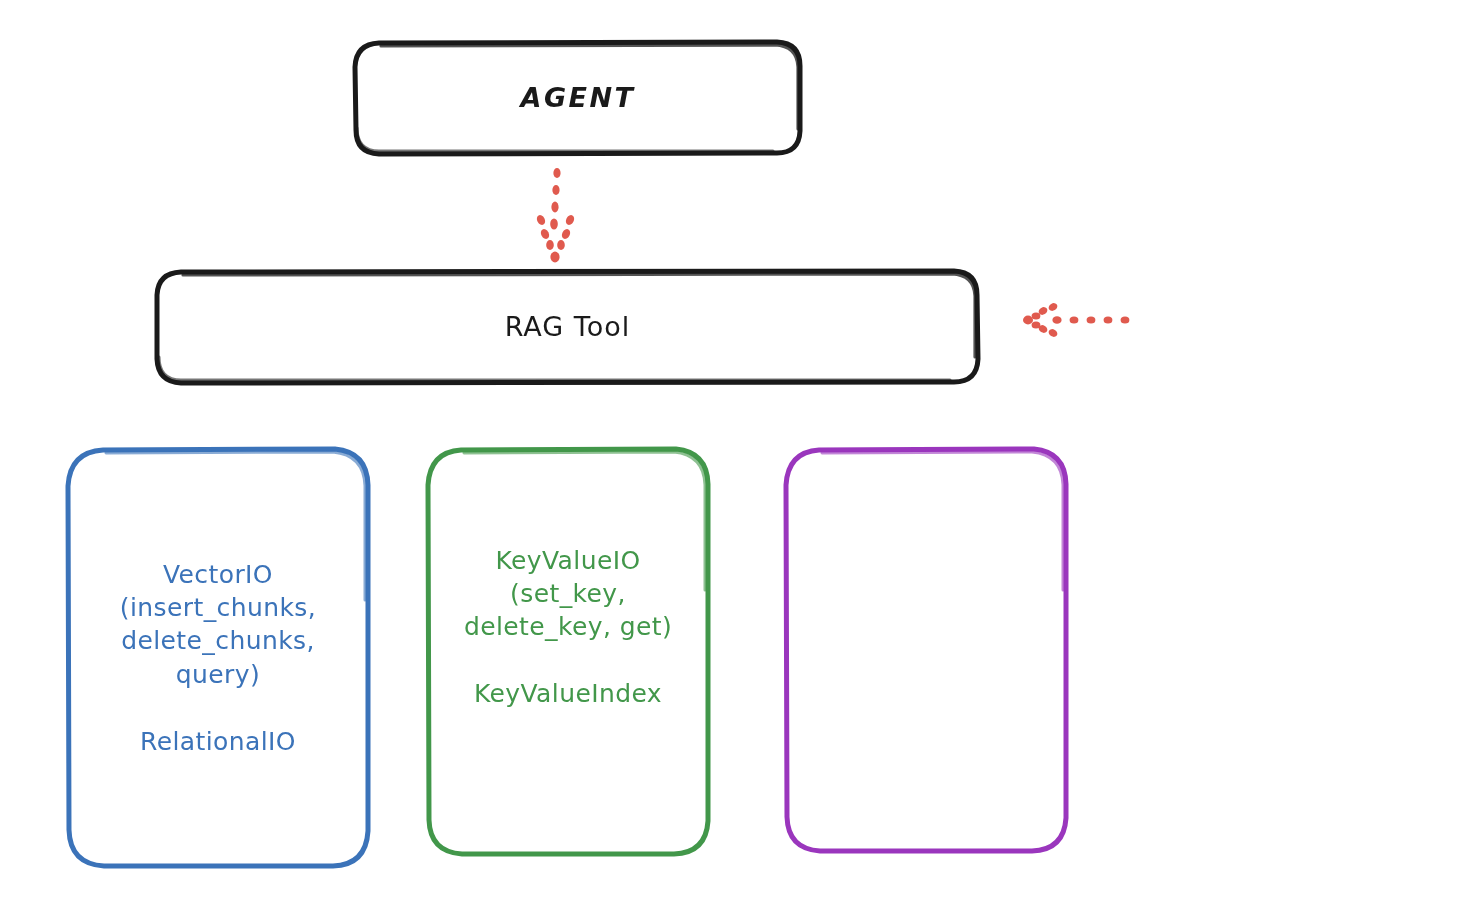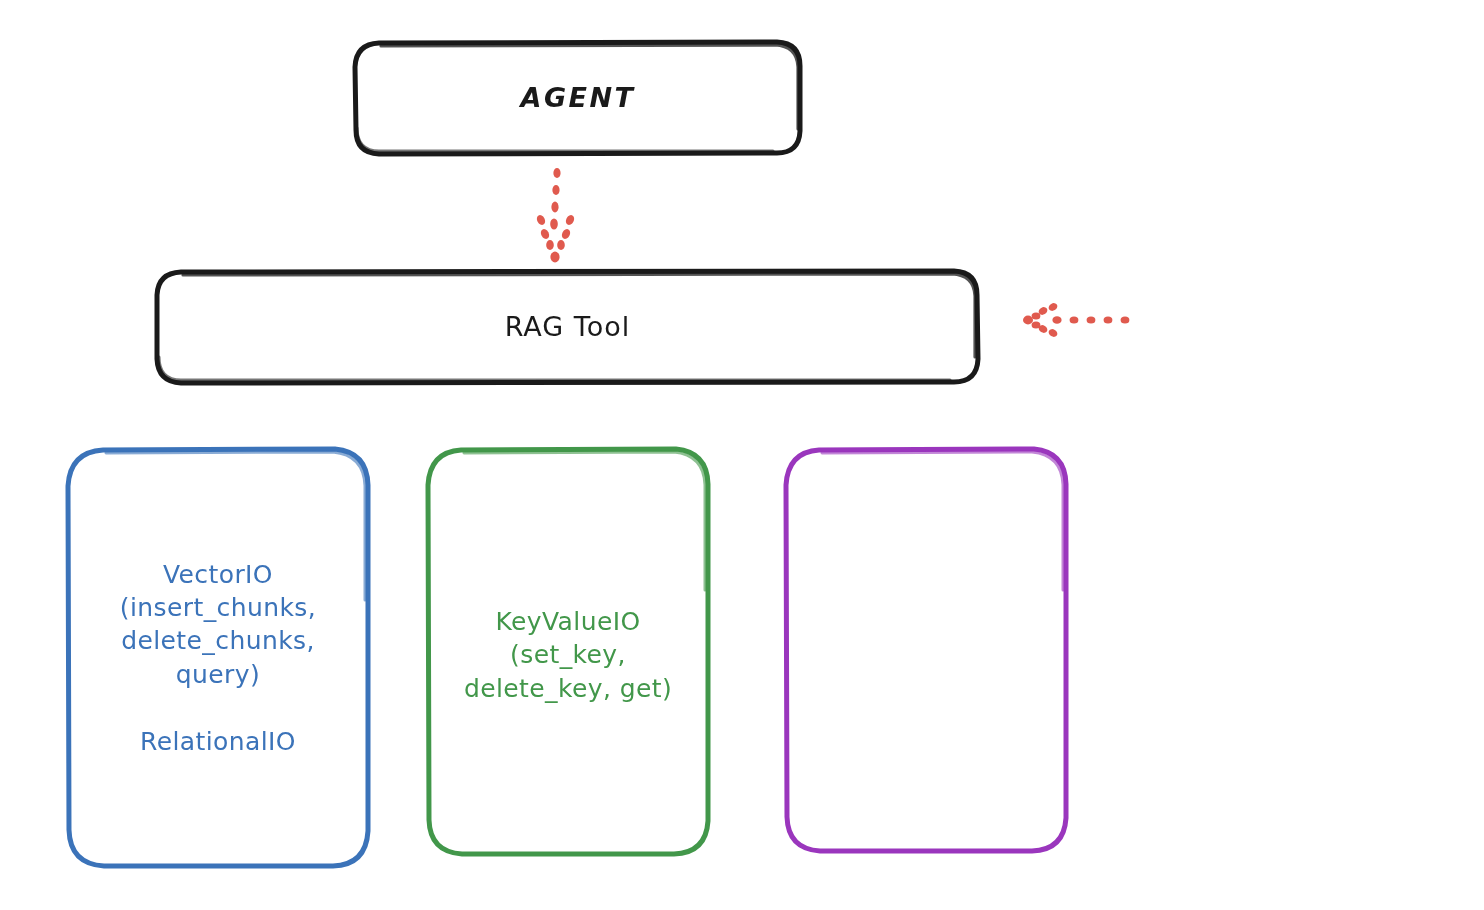--- a/index.html
+++ b/index.html
@@ -94,21 +94,21 @@
     left: 68px;
     top: 449px;
     width: 300px;
     height: 418px;
   }
   #vectorio-node .api-label,
   #vectorio-node .index-label { color: #3b73b9; }
 
   #keyvalueio-node {
     left: 428px;
-    top: 452px;
+    top: 424px;
     width: 280px;
     height: 406px;
   }
   #keyvalueio-node .api-label,
   #keyvalueio-node .index-label { color: #42974a; }
 
   #relationalio-node {
     left: 786px;
     top: 449px;
     width: 280px;
@@ -210,17 +210,18 @@
 (insert_chunks,
 delete_chunks,
 query)</div>
     <div class="index-label">RelationalIO</div>
   </div>
 
   <div class="node provider" id="keyvalueio-node">
     <div class="api-label">KeyValueIO
 (set_key,
 delete_key, get)</div>
+    <div class="index-label">KeyValueIndex</div>
   </div>
 
 
 
 </div>
 
 </body></html>

